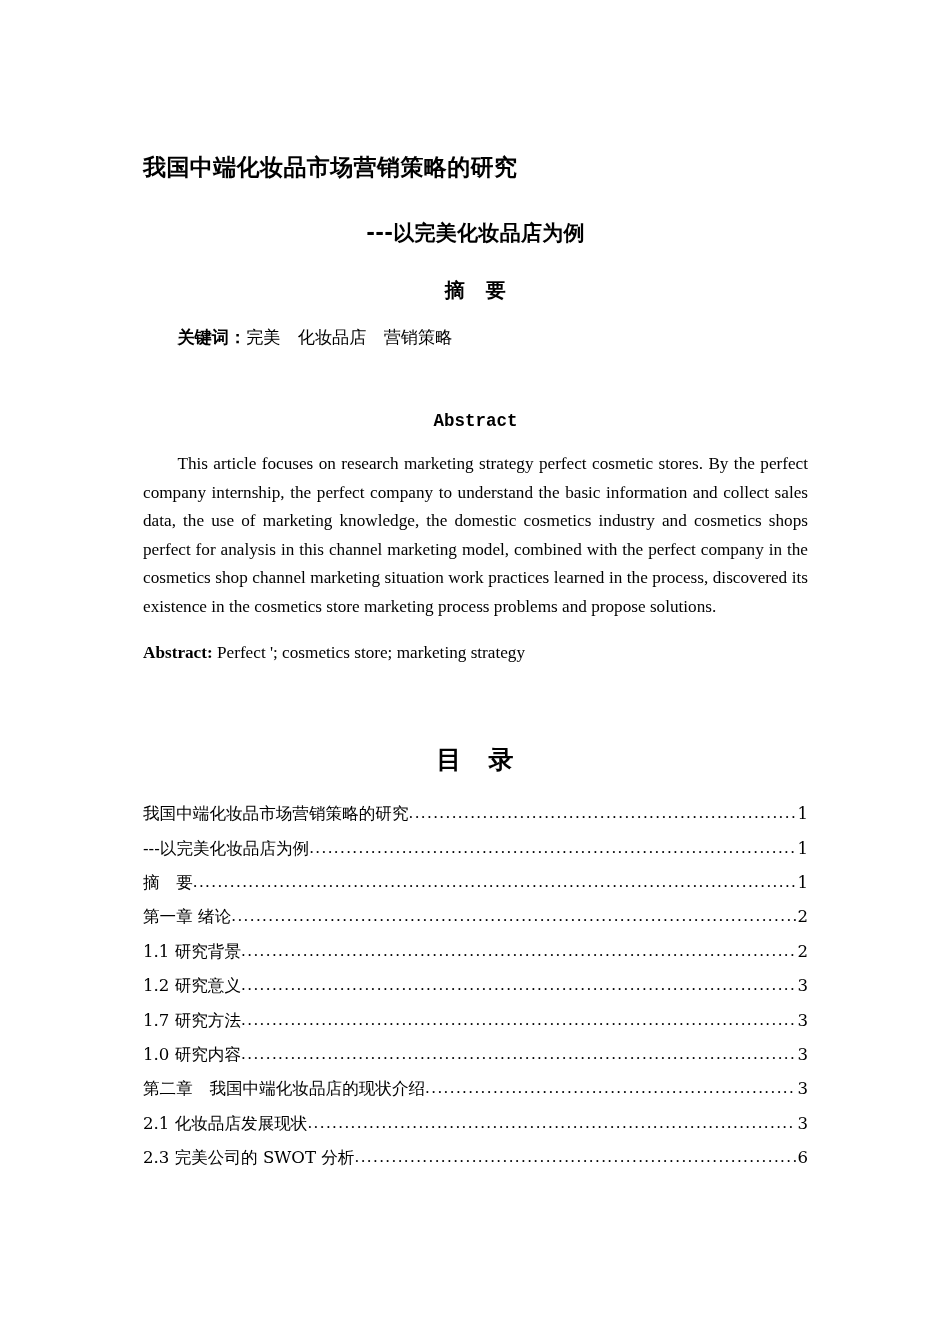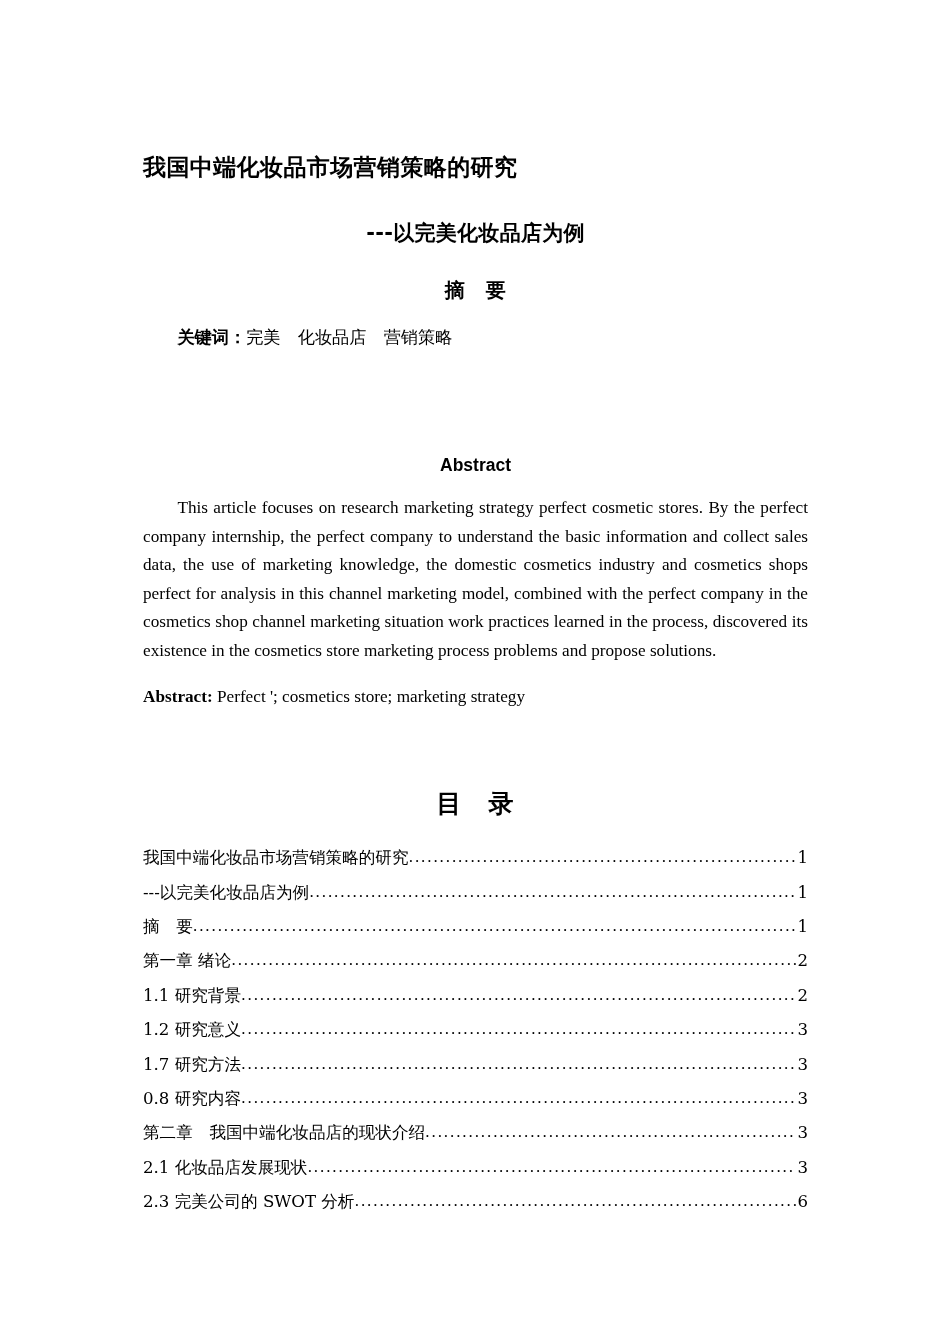--- a/index.html
+++ b/index.html
@@ -83,26 +83,26 @@
     line-height: 28.6px;
     text-indent: 2em;
     margin-top: 0px;
   }
   .cn-keywords .kw-label {
     font-weight: bold;
   }
 
   
   .en-abstract-heading {
-    font-family: Liberation Sans, sans-serif;
+    font-family: Liberation Mono, monospace;
     font-weight: bold;
     font-size: 17.5px;
     line-height: 24px;
     text-align: center;
-    margin-top: 101px;
+    margin-top: 57px;
   }
 
   .en-body {
     font-family: "Liberation Serif", "DejaVu Serif", serif;
     font-size: 17.2px;
     line-height: 28.6px;
     text-align: justify;
     text-indent: 2em;
     margin-top: 4px;
   }
@@ -220,21 +220,21 @@
           <span class="toc-label">1.2 研究意义</span>
           <span class="toc-dots">....................................................................................................................................................</span>
           <span class="toc-page">3</span>
         </div>
         <div class="toc-entry">
           <span class="toc-label">1.7 研究方法</span>
           <span class="toc-dots">....................................................................................................................................................</span>
           <span class="toc-page">3</span>
         </div>
         <div class="toc-entry">
-          <span class="toc-label">0.8 研究内容</span>
+          <span class="toc-label">1.0 研究内容</span>
           <span class="toc-dots">....................................................................................................................................................</span>
           <span class="toc-page">3</span>
         </div>
         <div class="toc-entry">
           <span class="toc-label">第二章　我国中端化妆品店的现状介绍</span>
           <span class="toc-dots">....................................................................................................................................................</span>
           <span class="toc-page">3</span>
         </div>
         <div class="toc-entry">
           <span class="toc-label">2.1 化妆品店发展现状</span>

